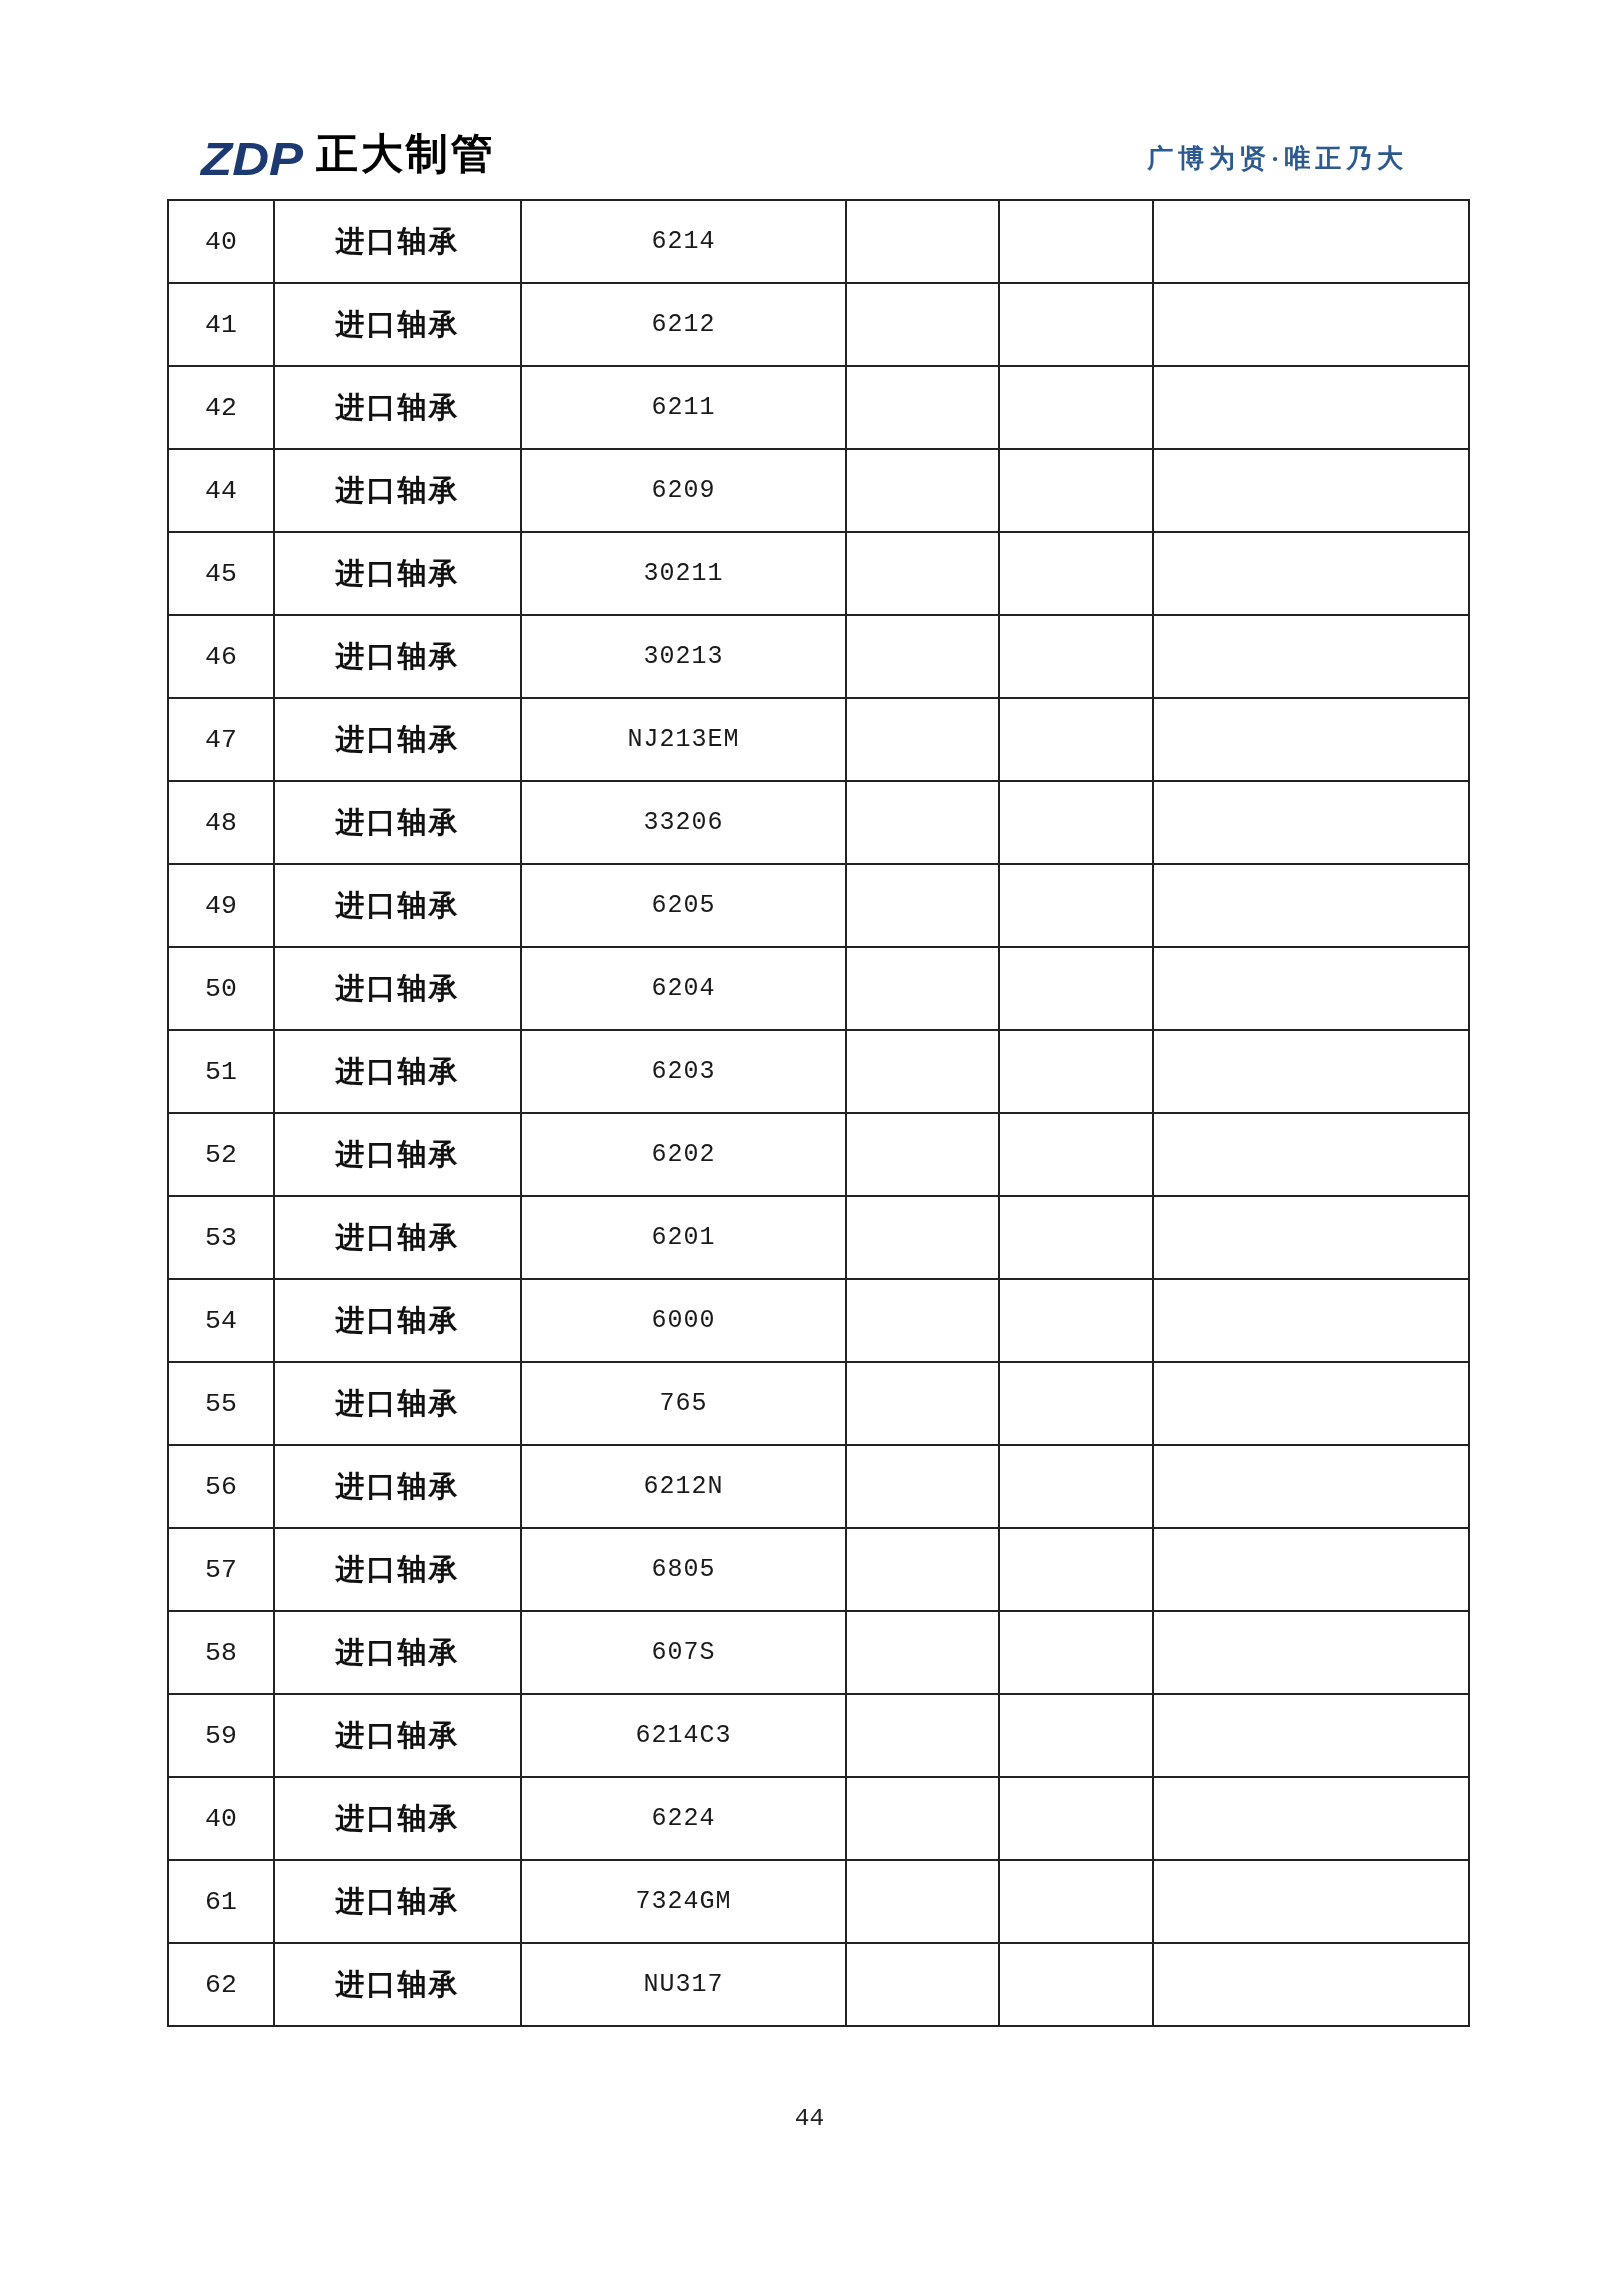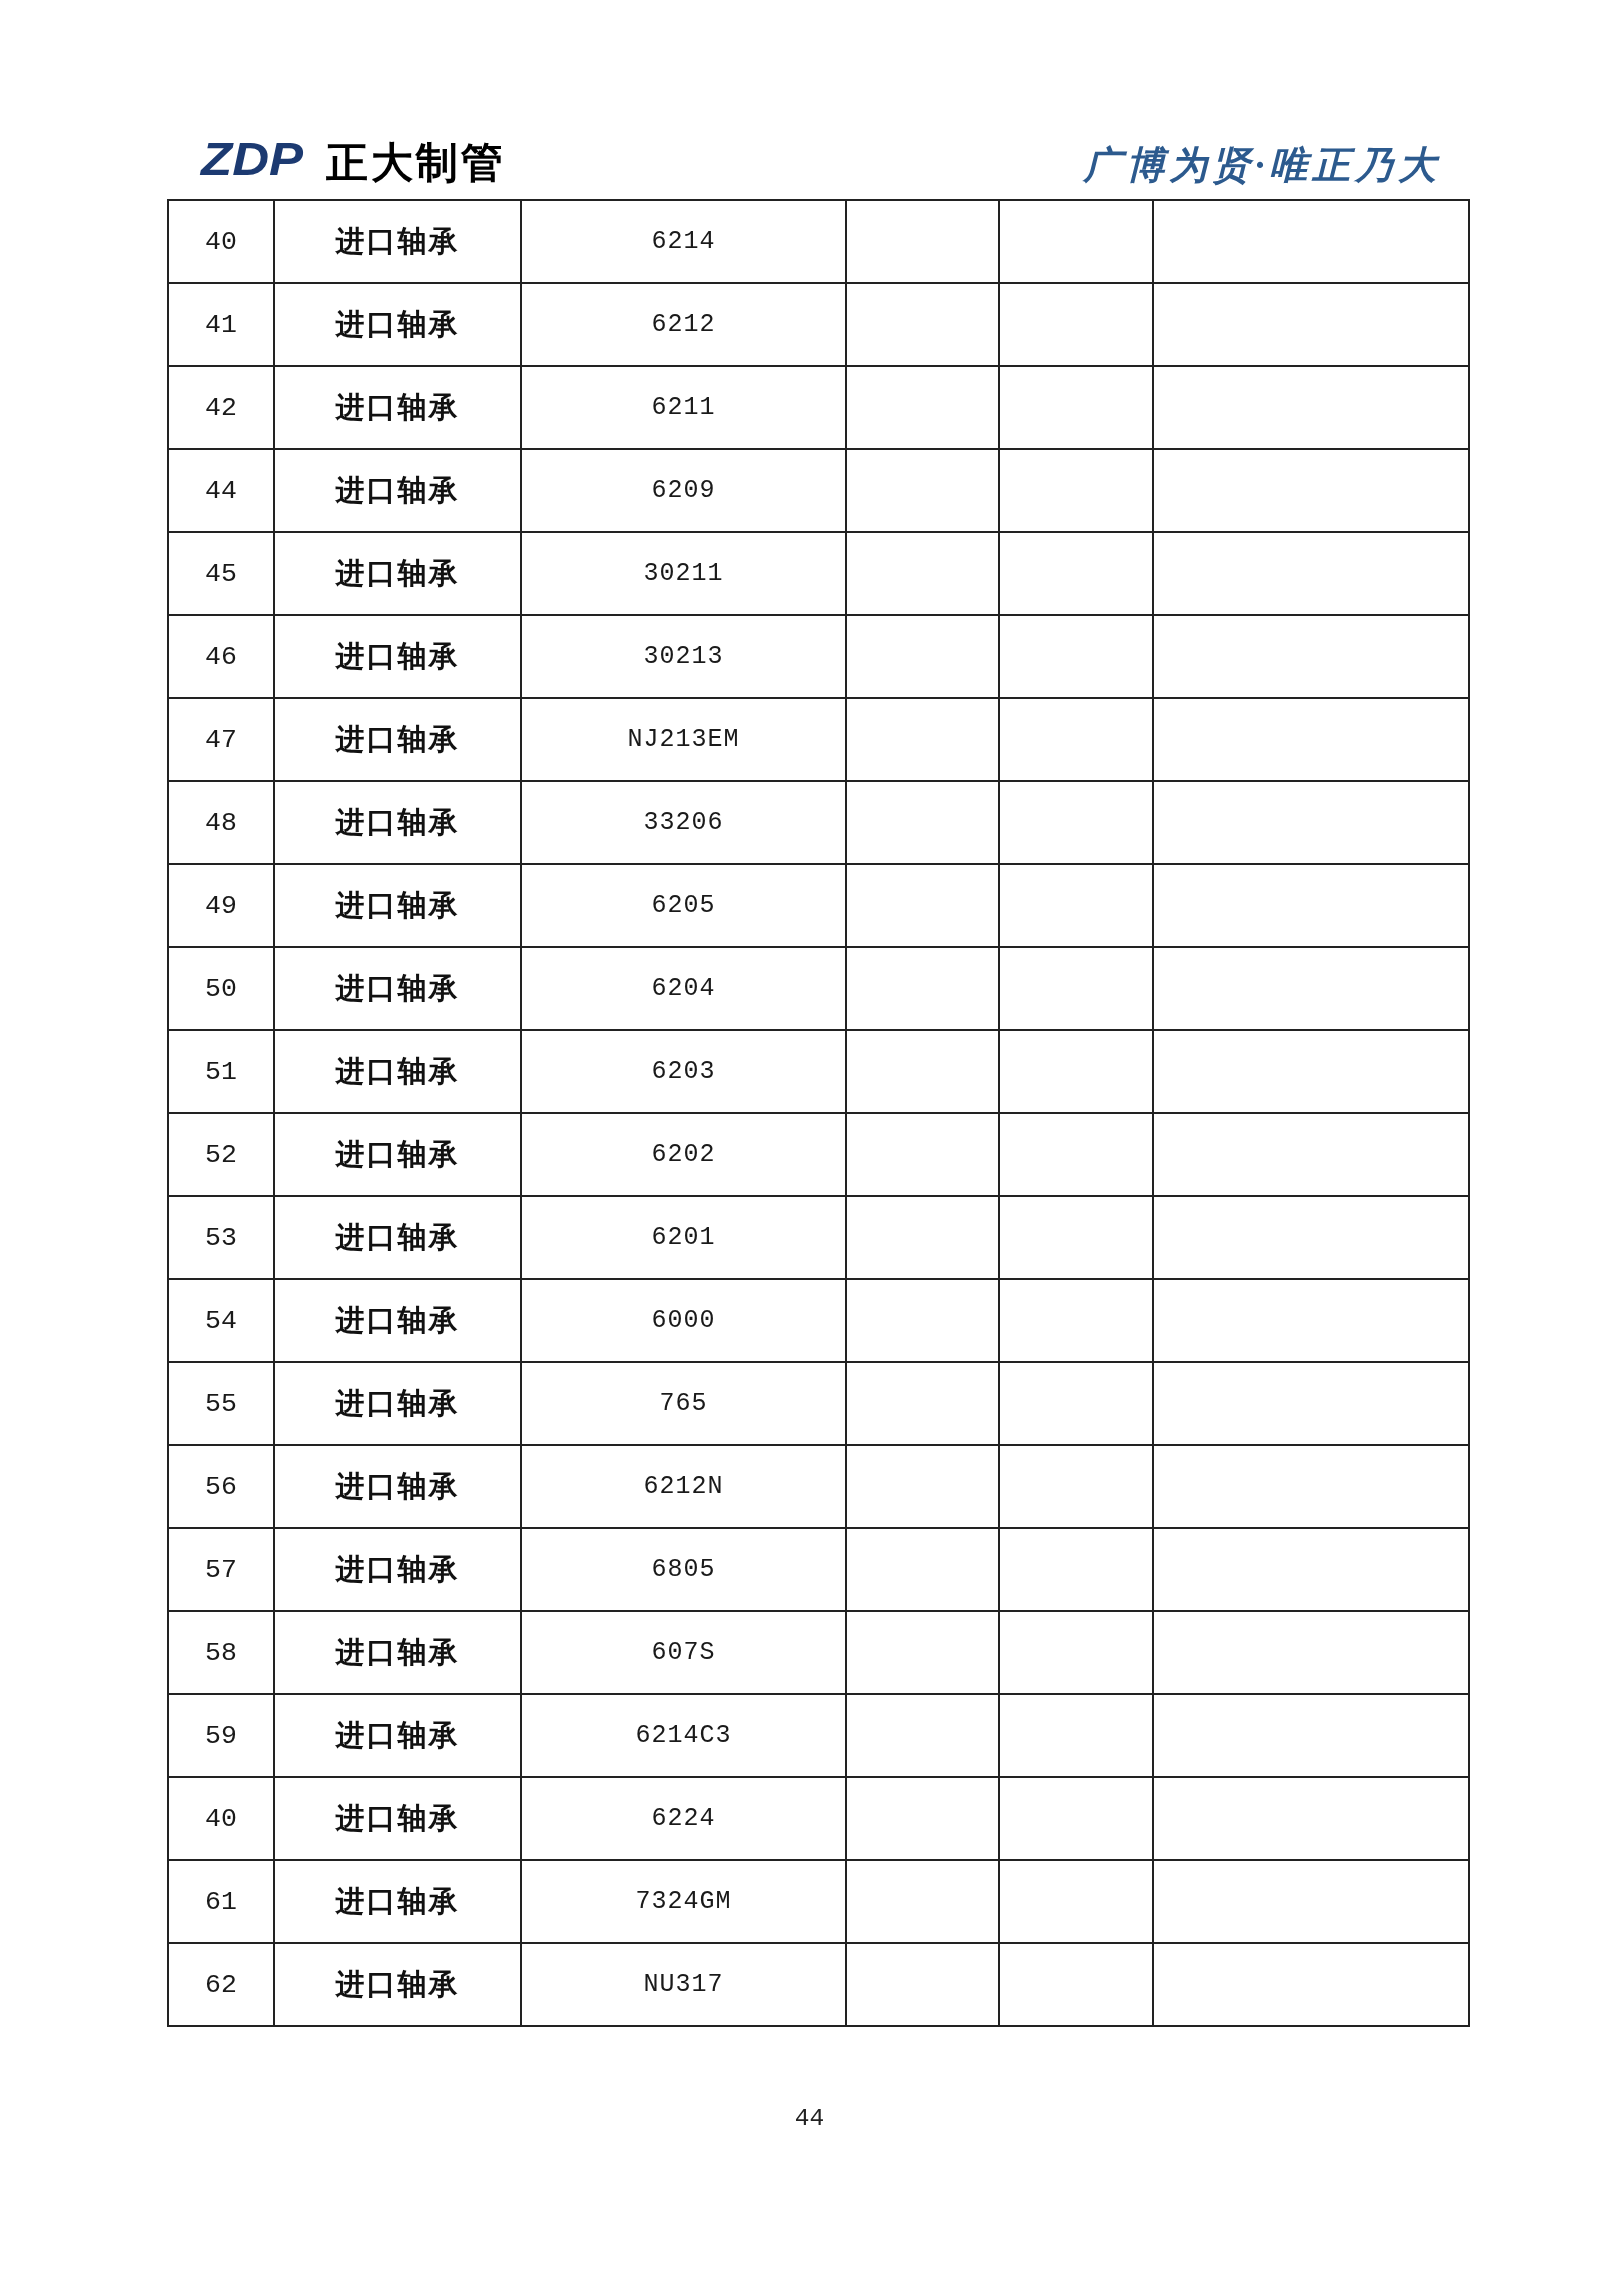--- a/index.html
+++ b/index.html
@@ -16,22 +16,22 @@
     font-family: "Liberation Sans", sans-serif;
     color: #1f1f1f;
   }
 
   
   .header-logo {
     position: absolute;
     left: 201px;
     top: 133px;
     display: flex;
-    align-items: flex-end;
-    gap: 23px;
+    align-items: flex-start;
+    gap: 13px;
     white-space: nowrap;
   }
   .logo-zdp {
     font-family: "Liberation Sans", sans-serif;
     font-style: italic;
     font-weight: 900;
     font-size: 51px;
     line-height: 1;
     color: #1c3a71;
     letter-spacing: 0px;
@@ -40,30 +40,29 @@
   .logo-company {
     font-family: "Liberation Sans", sans-serif;
     font-weight: 700;
     font-size: 42px;
     line-height: 1;
     color: #000000;
     letter-spacing: 2.9px;
   }
   .header-slogan {
     position: absolute;
-    right: 178px;
+    right: 211px;
     top: 143px;
     font-family: "Liberation Serif", serif;
     font-weight: 700;
-    font-size: 38px;
+    font-size: 26px;
     line-height: 1.2;
     color: #2c5a8e;
     letter-spacing: 4.9px;
     white-space: nowrap;
-    font-style: italic;
   }
 
   
   table.parts {
     position: absolute;
     left: 167px;
     top: 199px;
     width: 1301px;
     border-collapse: collapse;
     table-layout: fixed;

